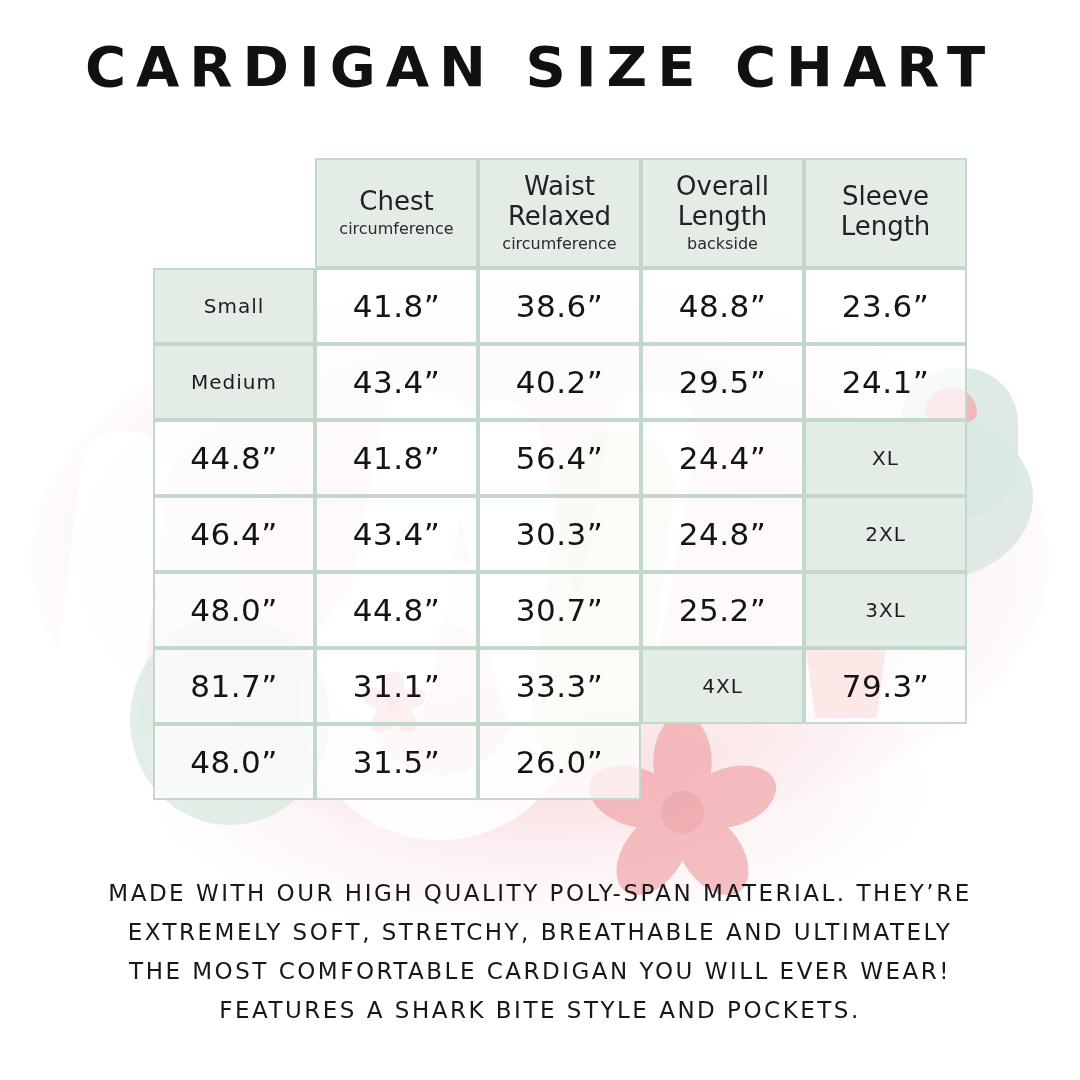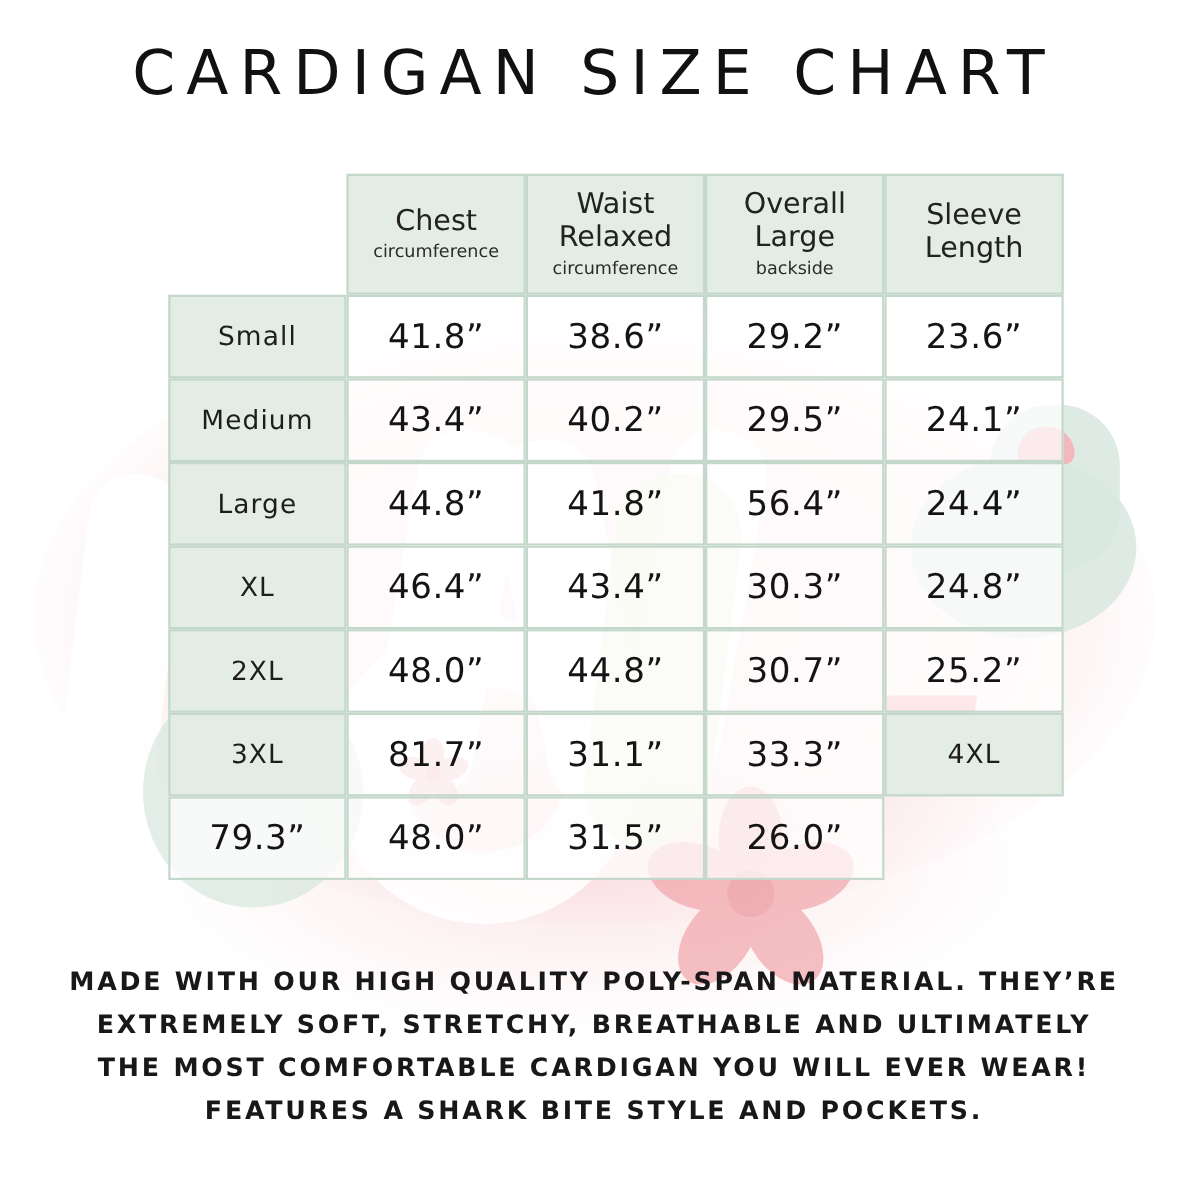--- a/index.html
+++ b/index.html
@@ -35,44 +35,44 @@
   .wm-bud{position:absolute;left:925px;top:388px;width:52px;height:34px;background:#f4b3b8;border-radius:26px 26px 10px 10px;opacity:.9;}
   .wm-yellow{position:absolute;left:545px;top:430px;width:115px;height:340px;background:#eff1da;border-radius:55px;transform:rotate(7deg);opacity:.85;}
   .wm-pot{position:absolute;left:798px;top:632px;width:96px;height:86px;background:#ec8b7e;opacity:.65;clip-path:polygon(6% 0,94% 0,82% 100%,18% 100%);}
   .wm-flower-big{position:absolute;left:585px;top:715px;width:195px;height:195px;opacity:.65;}
   .wm-flower-small{position:absolute;left:358px;top:668px;width:72px;height:72px;opacity:.7;}
 
   
   .content{position:relative;z-index:1;}
   .page-title{
     position:absolute;left:0;top:34px;width:1080px;text-align:center;
-    font-size:56px;font-weight:400;letter-spacing:10px;color:#111;
+    font-size:56px;font-weight:700;letter-spacing:10px;color:#111;
     white-space:nowrap;
   }
   .size-table{
     position:absolute;left:133px;top:158px;
     display:grid;
     grid-template-columns:162px 163px 163px 163px 163px;
     grid-template-rows:110px repeat(7,76px);
     padding-left:20px;
   }
   .cell{
     border:2px solid #c3d7ca;
     display:flex;flex-direction:column;align-items:center;justify-content:center;
     text-align:center;
   }
   .corner{border:none;background:transparent;}
   .th{background:#e3ede6;line-height:1.15;padding:4px 2px;}
   .th-label{font-size:26px;color:#222;}
   .th-sub{font-size:16px;color:#2a2a2a;margin-top:3px;}
-  .size-cell{background:#e3ede6;font-size:24px;color:#1d1d1d;letter-spacing:1px;}
+  .size-cell{background:#e3ede6;font-size:20px;color:#1d1d1d;letter-spacing:1px;}
   .val-cell{background:rgba(255,255,255,.72);font-size:31px;color:#141414;letter-spacing:.5px;}
   .description{
     position:absolute;left:40px;top:874px;width:1000px;text-align:center;
-    font-size:23px;font-weight:700;letter-spacing:2.5px;line-height:39px;color:#181818;
+    font-size:23px;font-weight:400;letter-spacing:2.5px;line-height:39px;color:#181818;
   }
 </style>
 </head>
 <body>
 
 <div class="wm wm-pink-wash"></div>
 <div class="wm wm-pink-wash-bottom"></div>
 <div class="wm wm-bar wm-bar1"></div>
 <div class="wm wm-bar wm-bar2"></div>
 <div class="wm wm-bar wm-bar3"></div>
@@ -114,41 +114,40 @@
 
     <div class="cell th">
       <div class="th-label">Chest</div>
       <div class="th-sub">circumference</div>
     </div>
     <div class="cell th">
       <div class="th-label">Waist Relaxed</div>
       <div class="th-sub">circumference</div>
     </div>
     <div class="cell th">
-      <div class="th-label">Overall Large</div>
+      <div class="th-label">Overall Length</div>
       <div class="th-sub">backside</div>
     </div>
     <div class="cell th">
       <div class="th-label">Sleeve Length</div>
       <div class="th-sub"></div>
     </div>
 
     <div class="cell size-cell">Small</div>
     <div class="cell val-cell">41.8”</div>
     <div class="cell val-cell">38.6”</div>
-    <div class="cell val-cell">29.2”</div>
+    <div class="cell val-cell">48.8”</div>
     <div class="cell val-cell">23.6”</div>
 
     <div class="cell size-cell">Medium</div>
     <div class="cell val-cell">43.4”</div>
     <div class="cell val-cell">40.2”</div>
     <div class="cell val-cell">29.5”</div>
     <div class="cell val-cell">24.1”</div>
 
-    <div class="cell size-cell">Large</div>
     <div class="cell val-cell">44.8”</div>
     <div class="cell val-cell">41.8”</div>
     <div class="cell val-cell">56.4”</div>
     <div class="cell val-cell">24.4”</div>
 
     <div class="cell size-cell">XL</div>
     <div class="cell val-cell">46.4”</div>
     <div class="cell val-cell">43.4”</div>
     <div class="cell val-cell">30.3”</div>
     <div class="cell val-cell">24.8”</div>

